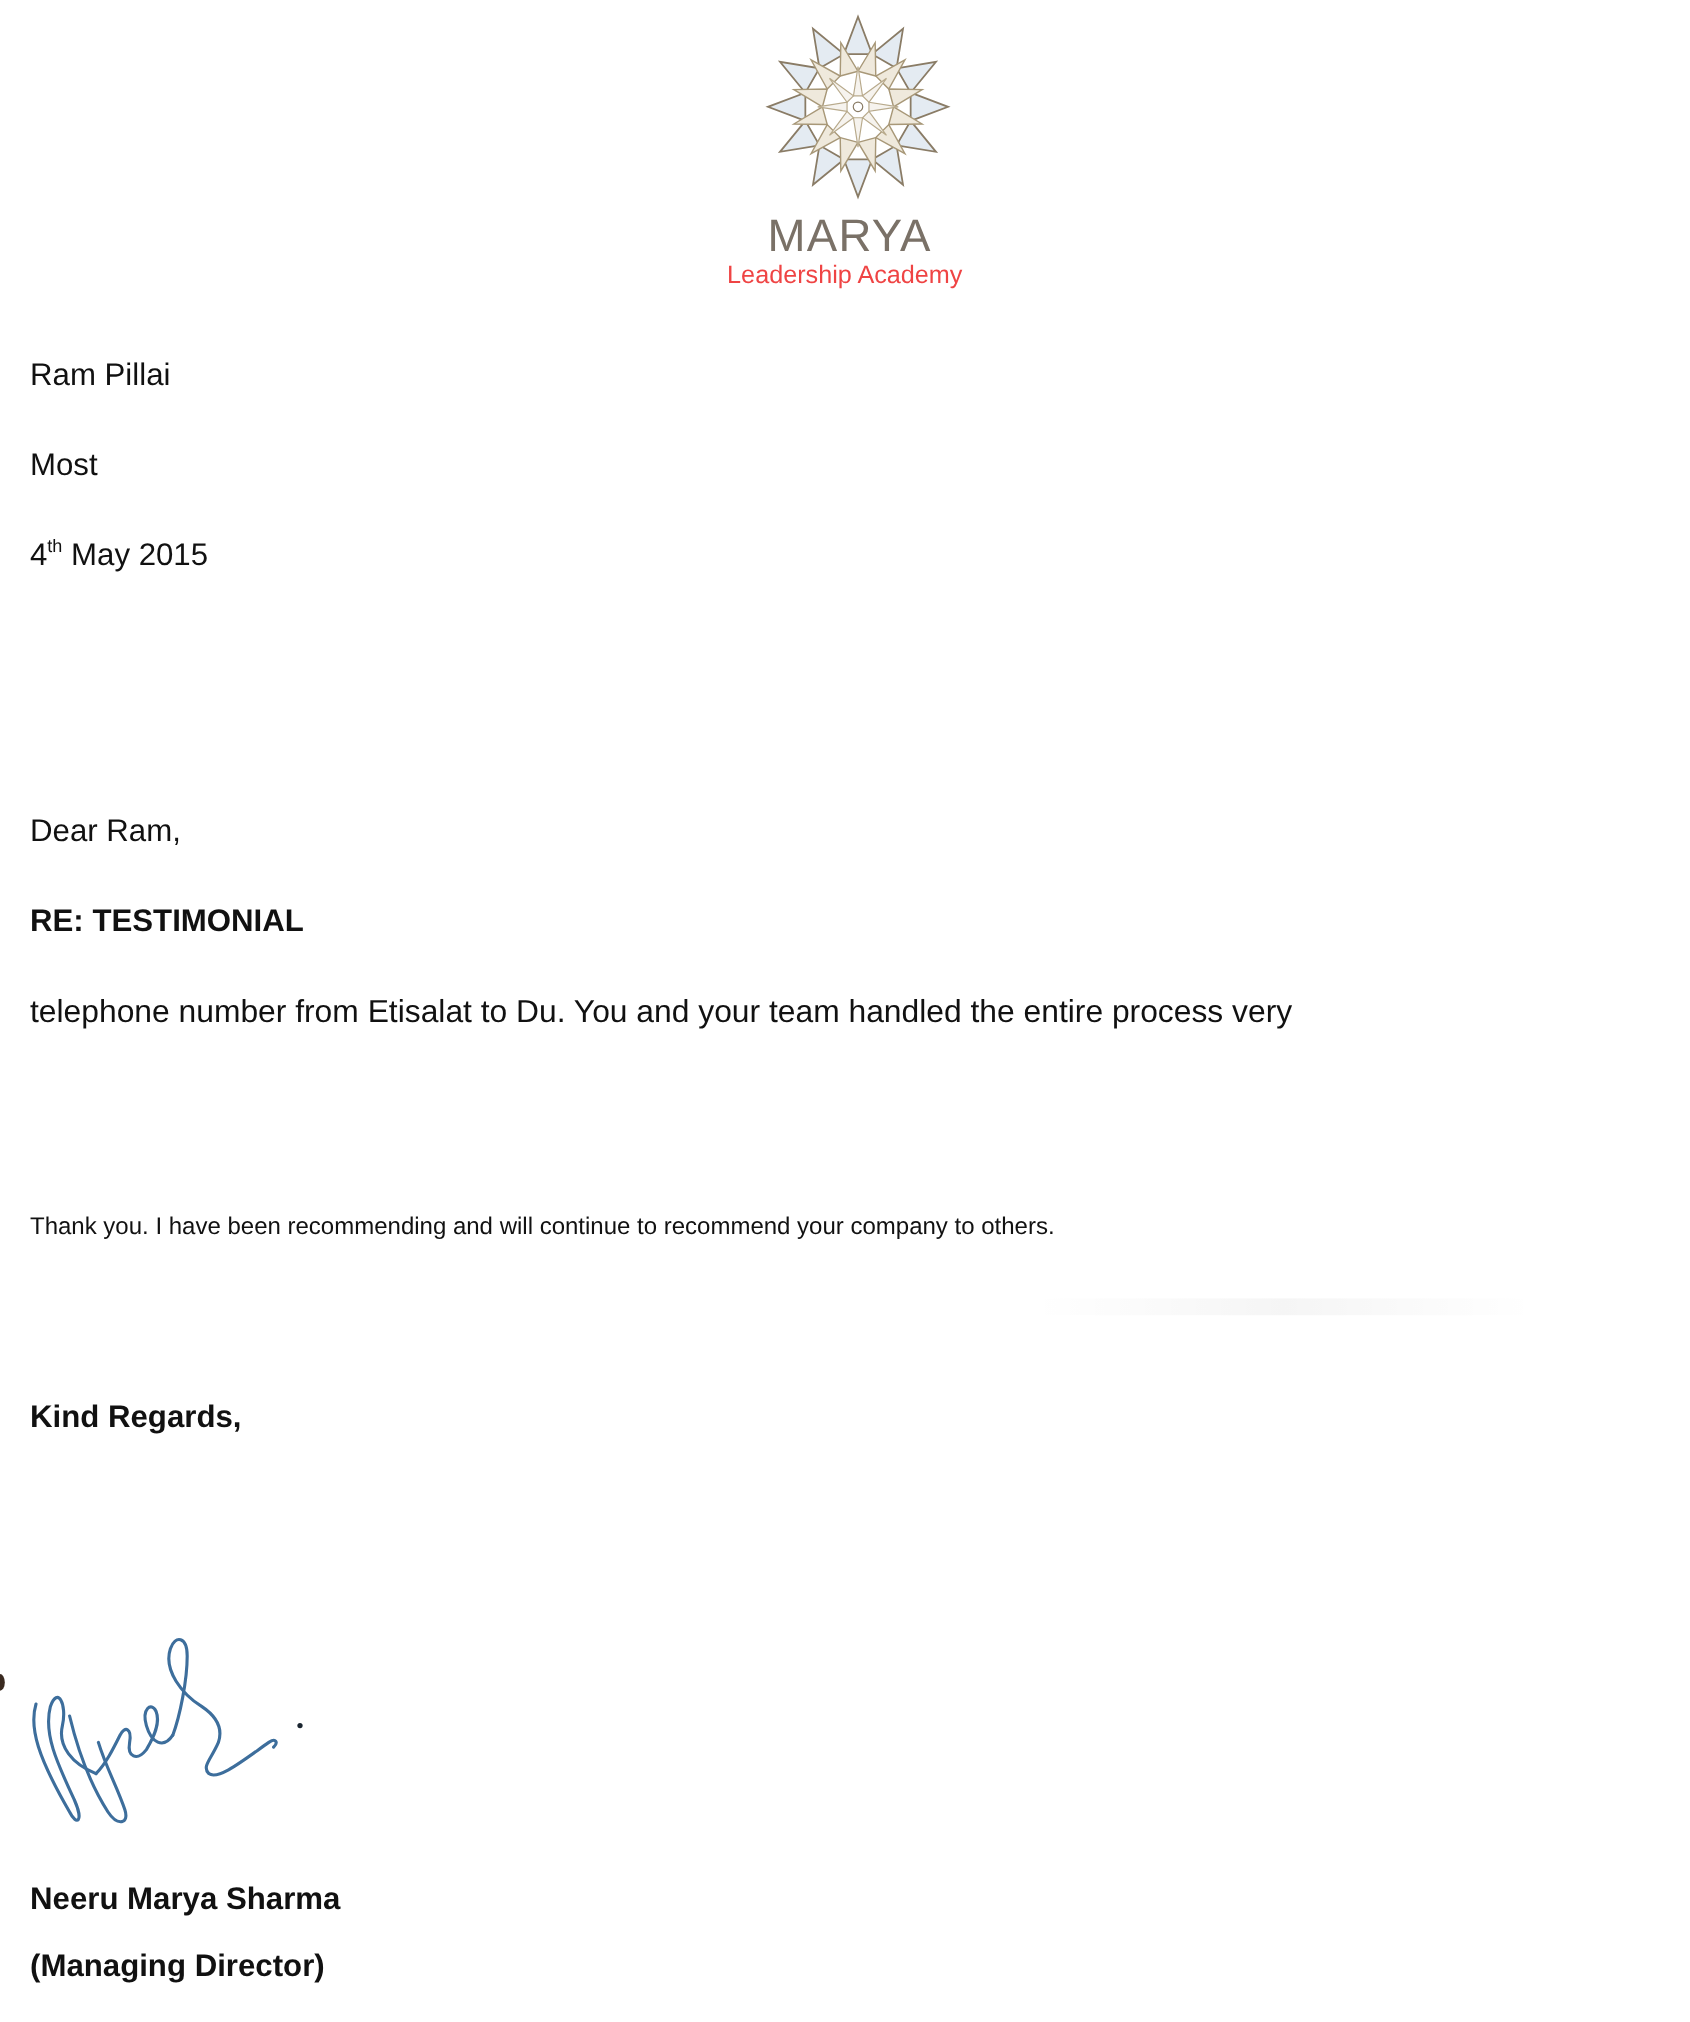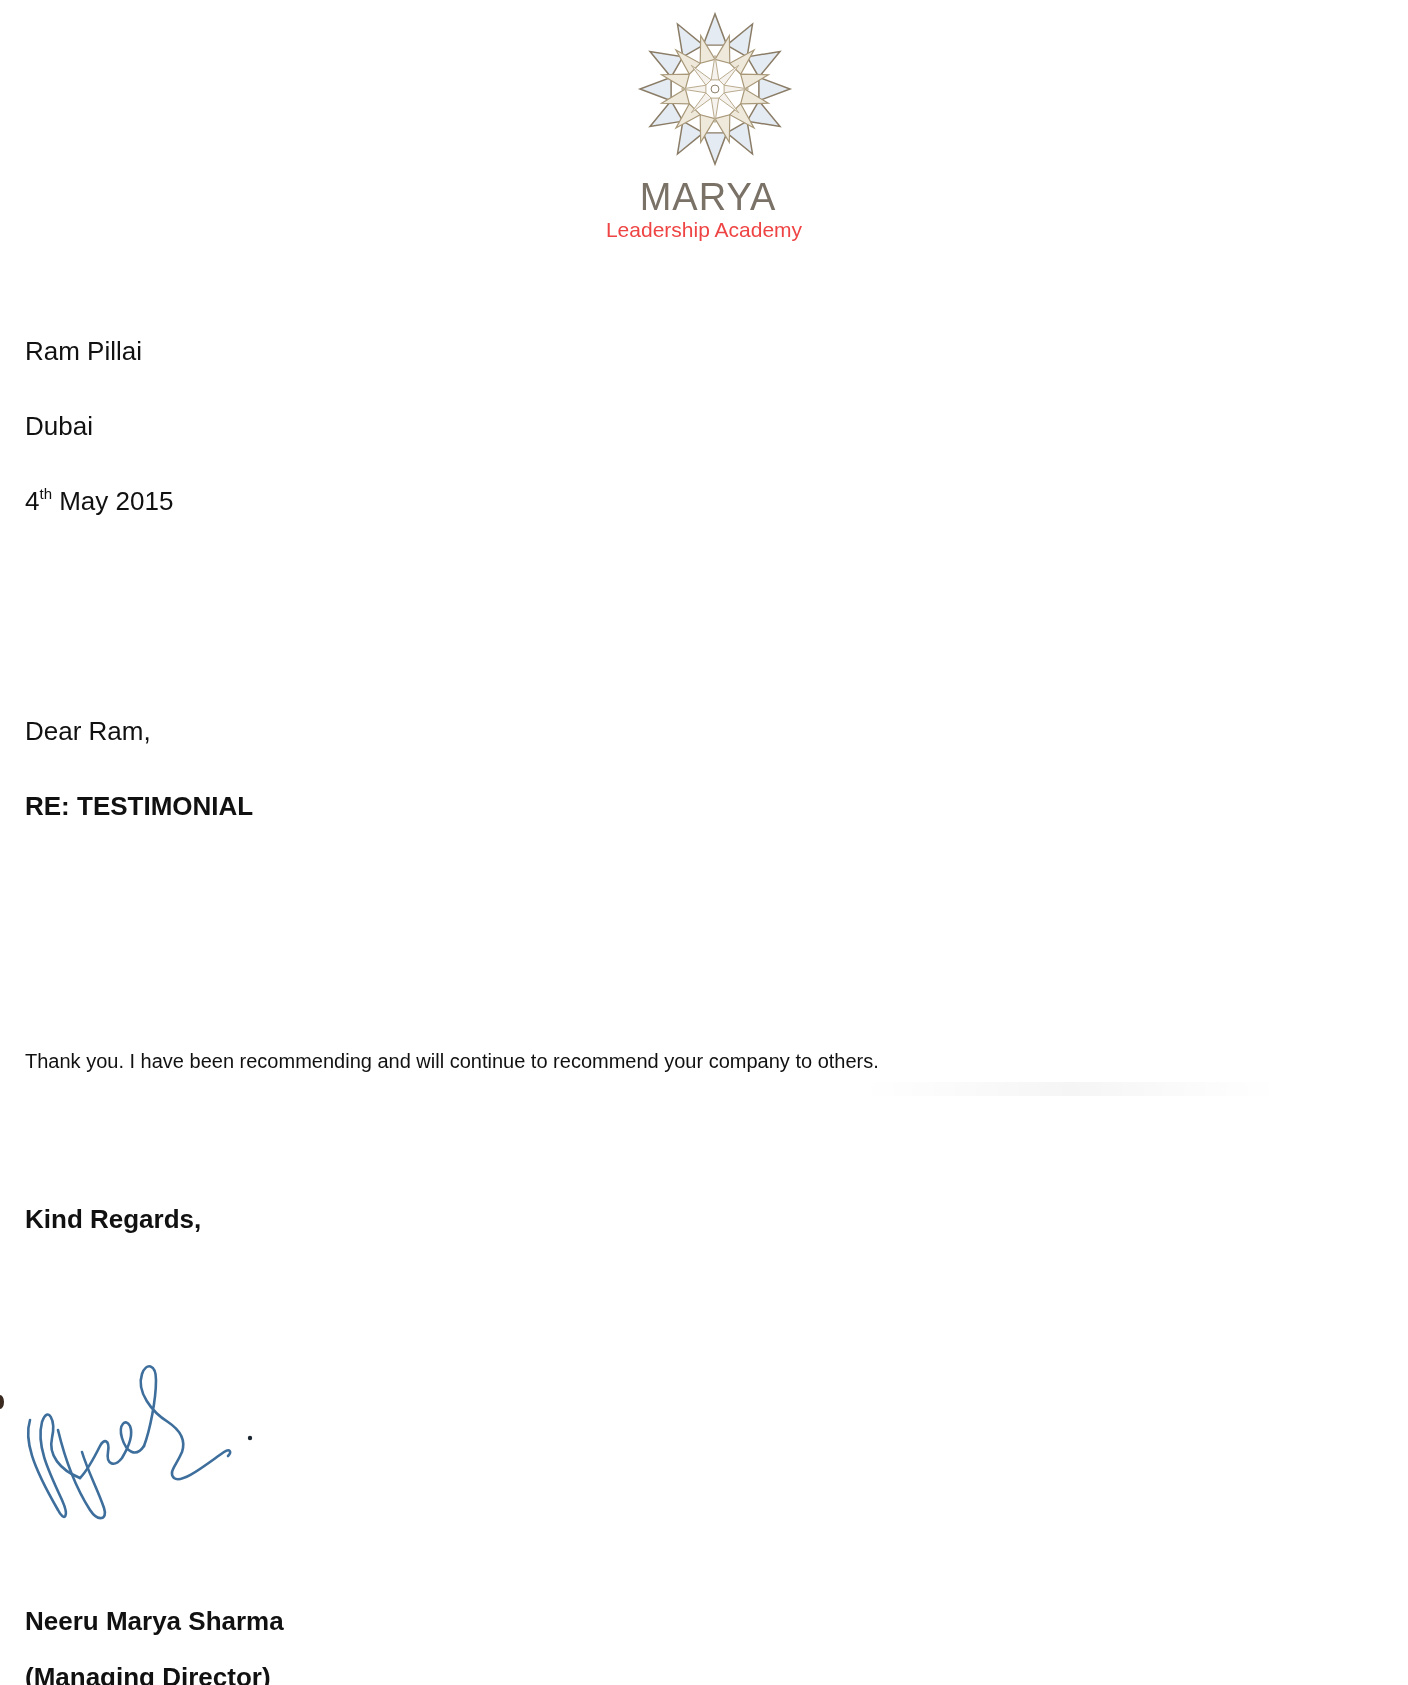--- a/index.html
+++ b/index.html
@@ -3,21 +3,21 @@
 <meta charset="utf-8">
 <style>
   html, body { margin: 0; padding: 0; background: #ffffff; }
   body { width: 1408px; height: 1685px; position: relative; overflow: hidden;
          font-family: "Liberation Sans", "DejaVu Sans", sans-serif; color: #111111; }
   .abs { position: absolute; white-space: nowrap; }
   .logo { position: absolute; left: 636px; top: 10px; width: 158px; height: 158px; }
   .brand { position: absolute; left: 0; width: 1408px; text-align: center; }
   .brand-name { top: 176px; font-size: 38px; color: #7a7167; letter-spacing: 1px; left: 4px; }
   .brand-sub { top: 218px; font-size: 21px; color: #ef4444; }
-  .line { left: 25px; font-size: 26px; line-height: 32px; margin-top: 39px; }
+  .line { left: 25px; font-size: 26px; line-height: 32px; }
   .bold { font-weight: bold; }
   .para { position: absolute; left: 25px; top: 823px; width: 1370px; font-size: 26.5px; line-height: 40px; white-space: normal; }
   .para span { display: block; white-space: nowrap; }
   sup { font-size: 15px; vertical-align: 11px; line-height: 0; }
   .signature { position: absolute; left: 18px; top: 1360px; width: 240px; height: 175px; }
   .margin-dot { position: absolute; left: -4px; top: 1395px; width: 8px; height: 14px; border-radius: 50%; background: #3a2a20; }
   .smudge { position: absolute; left: 860px; top: 1082px; width: 420px; height: 14px;
             background: linear-gradient(90deg, rgba(0,0,0,0), rgba(0,0,0,0.04), rgba(0,0,0,0)); }
 </style>
 </head>
@@ -126,27 +126,28 @@
                  L -24.04163056034262 -24.041630560342615
                  L -3.8268343236509033 -9.238795325112864 Z"></path>
     </g>
   <circle cx="0" cy="0" r="4" fill="#ffffff" stroke="#8a7c66" stroke-width="1"></circle>
 </svg>
 
 <div class="abs brand brand-name">MARYA</div>
 <div class="abs brand brand-sub">Leadership Academy</div>
 
 <div class="abs line" style="top:296px">Ram Pillai</div>
-<div class="abs line" style="top:371px">Dubai</div>
+<div class="abs line" style="top:371px">Most</div>
 <div class="abs line" style="top:446px"><span>4</span><sup>th</sup><span> May 2015</span></div>
 
 <div class="abs line" style="top:676px">Dear Ram,</div>
 <div class="abs line bold" style="top:751px">RE: TESTIMONIAL</div>
 
 <div class="para">
+  <span>telephone number from Etisalat to Du. You and your team handled the entire process very</span>
 </div>
 
 <div class="abs line" style="top:1006px; font-size:20px">Thank you. I have been recommending and will continue to recommend your company to others.</div>
 <div class="smudge"></div>
 
 <div class="abs line bold" style="top:1164px">Kind Regards,</div>
 
 <div class="margin-dot"></div>
 <svg class="signature" viewBox="0 0 240 175">
   <g fill="none" stroke="#3d6e9c" stroke-width="2.6" stroke-linecap="round" stroke-linejoin="round">

